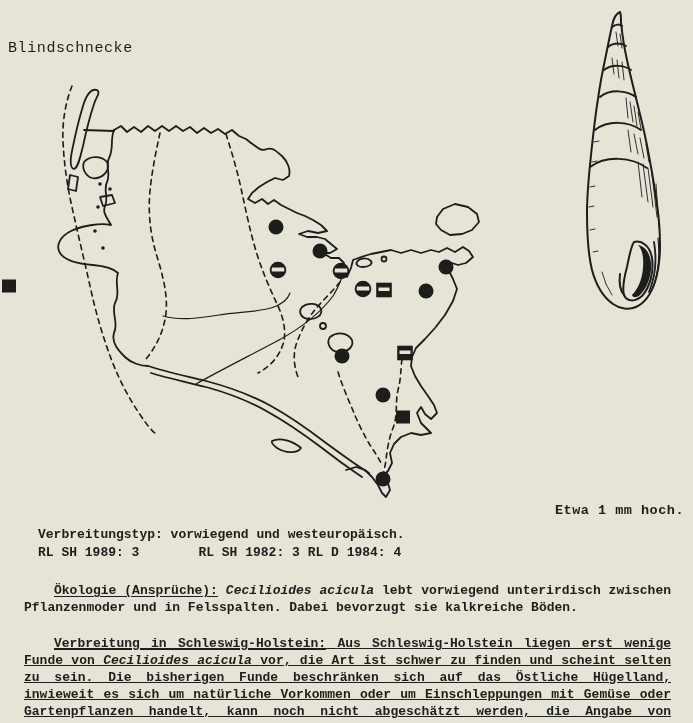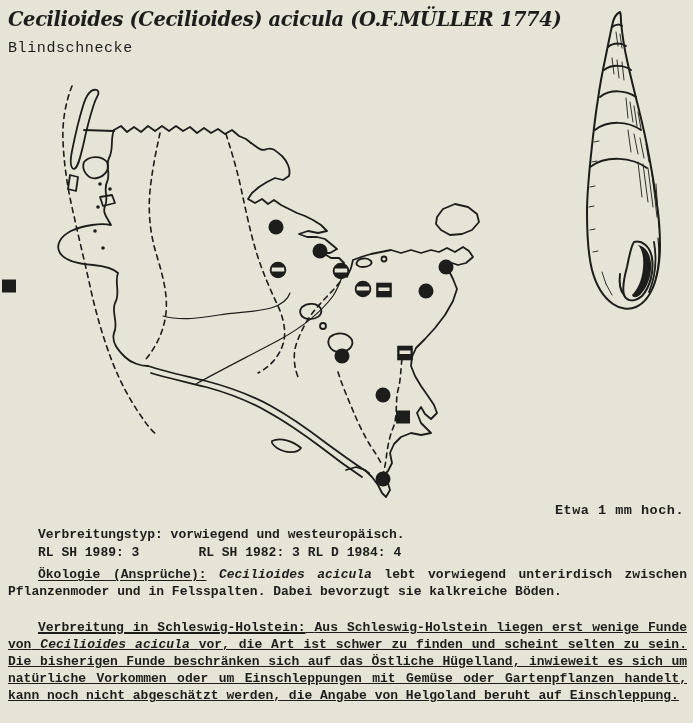--- a/index.html
+++ b/index.html
@@ -37,31 +37,30 @@
   }
   .info-block{position:absolute;top:526px;left:0;width:693px;font-size:13px;font-weight:700;line-height:18px;}
   .info-line{margin-left:38px;white-space:nowrap;}
   .rl-line{margin-left:38px;white-space:nowrap;}
   .rl-item-0{display:inline-block;width:122px;}
   .rl-item-1{display:inline-block;width:132px;text-align:right;}
   .body-text{
     position:absolute;top:566px;left:8px;width:679px;
     font-size:13px;font-weight:700;line-height:17px;
   }
-  .para{margin:0;text-align:justify;text-indent:30px;}
+  .para{margin:16px;text-align:justify;text-indent:30px;}
   .para + .para{margin-top:19px;text-decoration:underline;}
   .para-heading{font-weight:700;text-decoration:underline;text-underline-offset:2px;}
   .species{font-style:italic;}
 </style>
 </head>
 <body>
 
 <div class="page">
 
-  <div class="title">Cecilioides (Cecilioides) acicula (O.F.MÜLLER 1774)</div>
   <div class="subtitle">Blindschnecke</div>
 
   <svg class="map-svg" width="545" height="445" viewBox="0 70 545 445" xmlns="http://www.w3.org/2000/svg">
     <g>
 
       <path class="solid" d="M114,130 L121,126 L127,132 L134,127 L141,132 L148,126 L155,131 L162,126 L169,131 L176,126 L183,131 L190,127 L197,133 L204,128 L211,133 L218,129 L225,134 L232,130 L239,136 L246,139 L251,143"></path>
 
       <path class="solid" d="M114,130 C110,139 114,149 109,158 C105,166 111,174 107,182 C103,190 109,198 105,206 C102,213 108,219 111,225 C101,223 84,225 71,231 C61,236 55,245 60,253 C65,261 79,264 93,265 C104,266 113,268 118,273 C114,283 121,293 115,303 C111,313 119,323 114,333 C111,343 119,351 125,357 C131,363 141,366 148,366"></path>
 
       <path class="solid" d="M148,366 C166,372 186,376 206,381 C229,387 251,395 271,406 C291,417 309,430 326,443 C341,454 356,465 369,473"></path>

